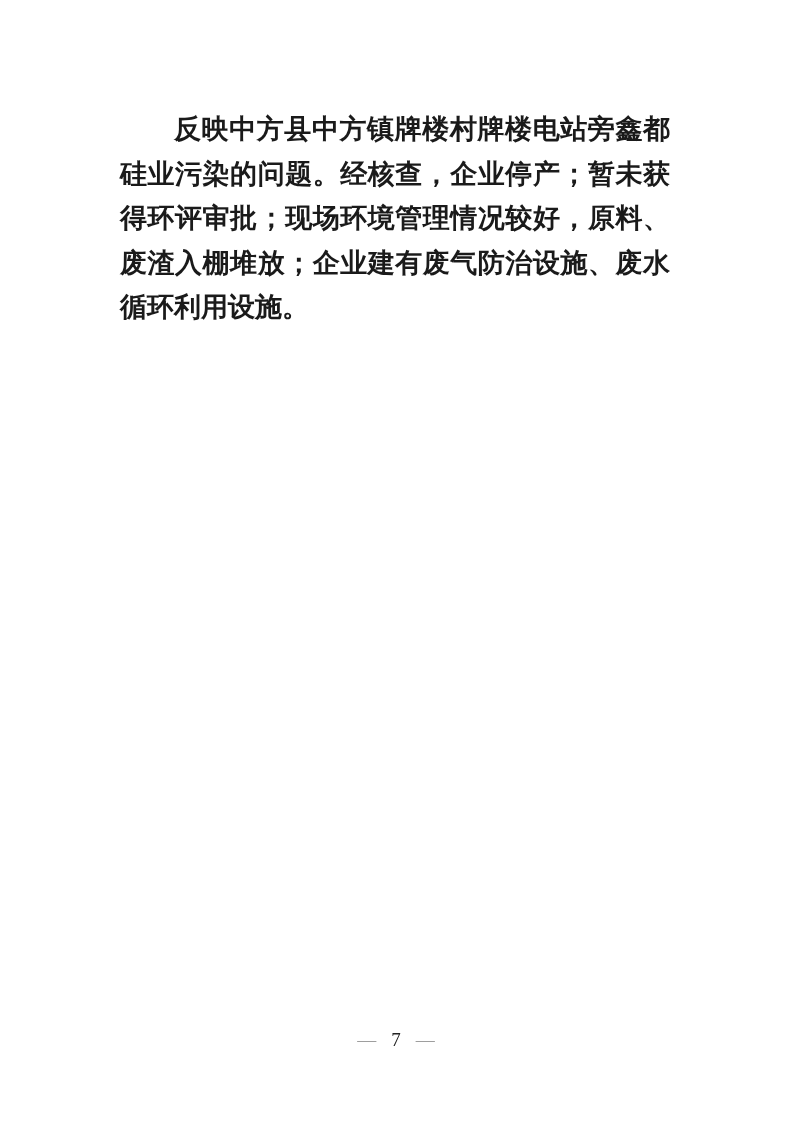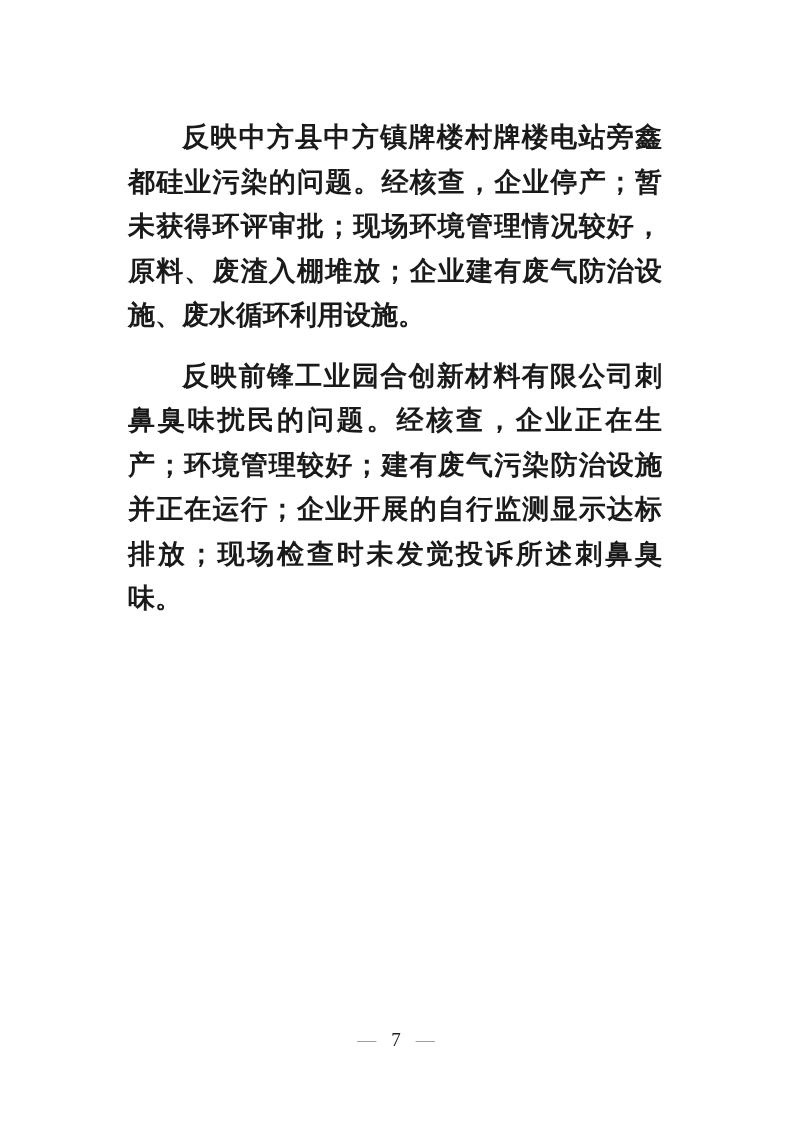--- a/index.html
+++ b/index.html
@@ -23,21 +23,21 @@
     width: 566px;
     color: #1a1a1a;
     font-size: 27px;
     line-height: 44.5px;
     font-weight: 700;
     text-align: justify;
     text-justify: inter-character;
     word-break: break-all;
   }
   .content p {
-    margin: 16px;
+    margin: 8px;
     padding: 0;
     text-indent: 2em;
   }
   .footer {
     position: absolute;
     left: 0;
     top: 1026px;
     width: 793px;
     text-align: center;
     font-size: 19px;
@@ -55,20 +55,19 @@
     font-weight: 400;
   }
 </style>
 </head>
 <body>
 
 <div class="page">
 
   <div class="content">
     <p>反映中方县中方镇牌楼村牌楼电站旁鑫都硅业污染的问题。经核查，企业停产；暂未获得环评审批；现场环境管理情况较好，原料、废渣入棚堆放；企业建有废气防治设施、废水循环利用设施。</p>
-    <p>反映前锋工业园合创新材料有限公司刺鼻臭味扰民的问题。经核查，企业正在生产；环境管理较好；建有废气污染防治设施并正在运行；企业开展的自行监测显示达标排放；现场检查时未发觉投诉所述刺鼻臭味。</p>
   </div>
 
   <div class="footer">
     <span class="dash">—</span><span class="num">7</span><span class="dash">—</span>
   </div>
 
 </div>
 
 </body></html>

